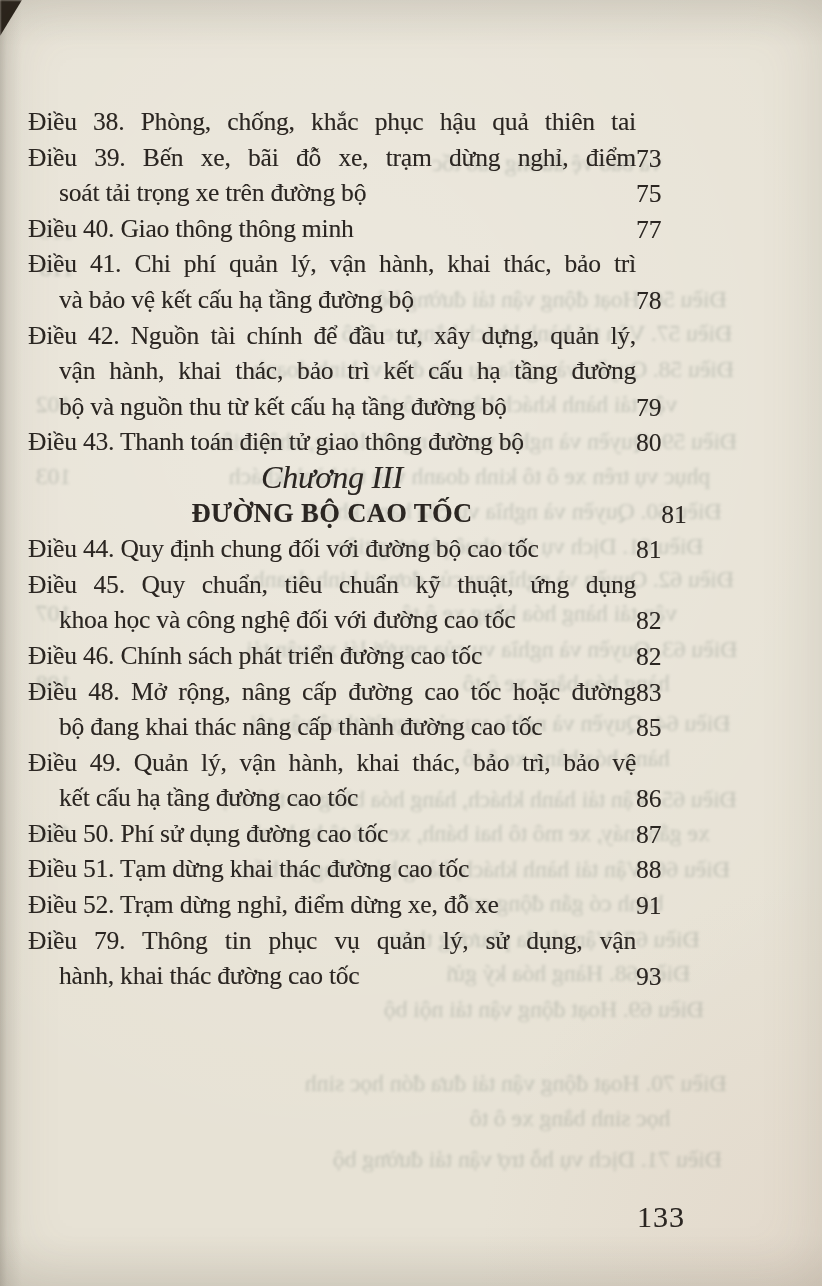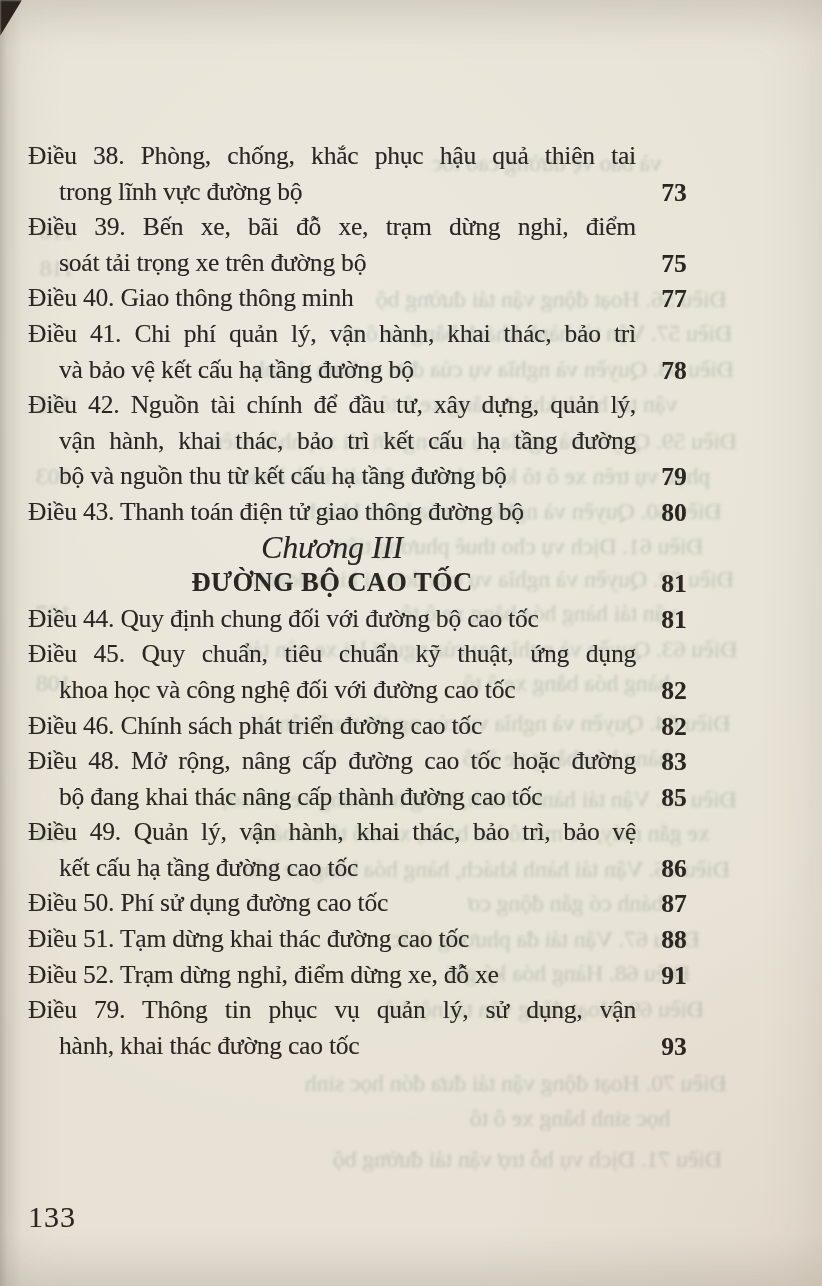--- a/index.html
+++ b/index.html
@@ -27,39 +27,38 @@
   .corner-shadow:after{
     content:"";position:absolute;left:0;top:0;width:60px;height:8px;
     background:linear-gradient(180deg, rgba(36,29,22,0.55), rgba(36,29,22,0));
   }
 
   
   .toc{
     position:absolute;top:104px;left:28px;width:684px;
     font-size:25.5px;line-height:35.6px;letter-spacing:-0.2px;
     text-shadow:0.3px 0.4px 0.6px rgba(43,38,34,0.30);
-    margin-top:34px;
   }
   .line{position:relative;padding-right:76px;}
   .line.cont{padding-left:31px;}
   .line.just{text-align:justify;text-align-last:justify;}
   .line.center{text-align:center;text-align-last:center;}
   .line.chap-label{font-style:italic;font-size:32px;}
   .line.chap-title{font-weight:bold;letter-spacing:0.4px;font-size:26.5px;}
   .pnum{
     position:absolute;right:0;top:1px;width:76px;
-    text-align:center;letter-spacing:0;
-    font-size:25.5px;font-weight:bold;font-style:normal;
+    text-align:left;letter-spacing:0;
+    font-size:25.5px;font-weight:normal;font-style:normal;
   }
 
   
   .footer-num{
-    position:absolute;top:1200px;left:28px;width:684px;
+    position:absolute;top:1200px;left:20px;width:684px;
     padding-right:19px;box-sizing:border-box;
-    font-size:30px;letter-spacing:1px;
+    text-align:right;font-size:30px;letter-spacing:1px;
     text-shadow:0.3px 0.4px 0.6px rgba(43,38,34,0.30);
   }
 
   
   .ghosts{position:absolute;inset:0;pointer-events:none;}
   .ghost{
     position:absolute;
     transform:scaleX(-1);
     color:#6e7a70;
     opacity:0.30;
@@ -110,21 +109,21 @@
       <div class="ghost" style="top: 960px; right: 132px;">Điều 68. Hàng hóa ký gửi</div>
       <div class="ghost" style="top: 996px; right: 118px;">Điều 69. Hoạt động vận tải nội bộ</div>
       <div class="ghost" style="top: 1070px; right: 95px;">Điều 70. Hoạt động vận tải đưa đón học sinh</div>
       <div class="ghost" style="top: 1105px; right: 152px;">học sinh bằng xe ô tô</div>
       <div class="ghost" style="top: 1146px; right: 100px;">Điều 71. Dịch vụ hỗ trợ vận tải đường bộ</div>
     </div>
   <div class="corner-shadow"></div>
   <div class="toc" id="toc">
       <div class="entry">
         <div class="line just"><span>Điều 38. Phòng, chống, khắc phục hậu quả thiên tai</span></div>
-        <div class="line cont"><span>trong lĩnh vực đường bộ</span><span class="pnum">73</span></div>
+        <div class="line cont"><span class="pnum">73</span></div>
       </div>
       <div class="entry">
         <div class="line just"><span>Điều 39. Bến xe, bãi đỗ xe, trạm dừng nghỉ, điểm</span></div>
         <div class="line cont"><span>soát tải trọng xe trên đường bộ</span><span class="pnum">75</span></div>
       </div>
       <div class="entry">
         <div class="line"><span>Điều 40. Giao thông thông minh</span><span class="pnum">77</span></div>
       </div>
       <div class="entry">
         <div class="line just"><span>Điều 41. Chi phí quản lý, vận hành, khai thác, bảo trì</span></div>

